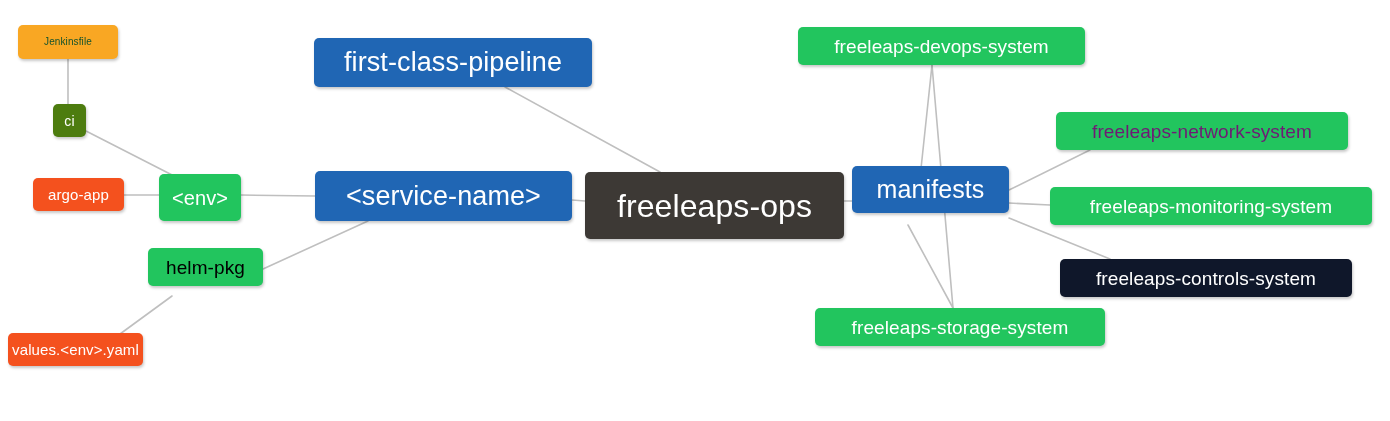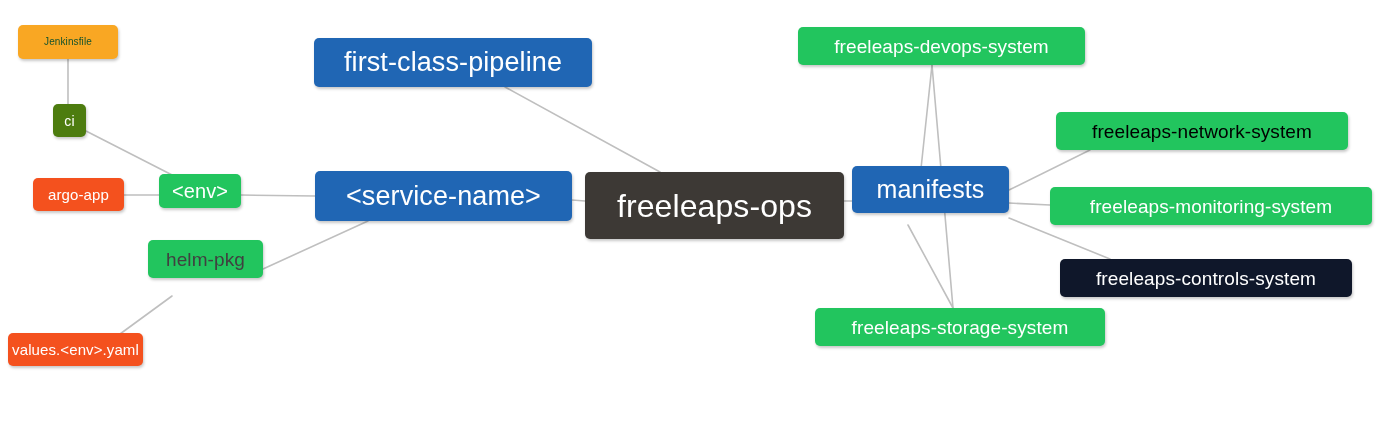--- a/index.html
+++ b/index.html
@@ -71,45 +71,45 @@
   <div id="node-layer">
       <div class="node" style="left: 18px; top: 25px; width: 100px; height: 34px; background: rgb(249, 167, 35); color: #14532d; font-size: 10px;">
         <span class="node-label">Jenkinsfile</span>
       </div>
       <div class="node" style="left: 53px; top: 104px; width: 33px; height: 33px; background: #4d7c0f; color: rgb(255, 255, 255); font-size: 14px;">
         <span class="node-label">ci</span>
       </div>
       <div class="node" style="left: 33px; top: 178px; width: 91px; height: 33px; background: rgb(244, 81, 30); color: rgb(255, 255, 255); font-size: 15px;">
         <span class="node-label">argo-app</span>
       </div>
-      <div class="node" style="left: 159px; top: 174px; width: 82px; height: 34px; background: rgb(34, 197, 94); color: rgb(255, 255, 255); font-size: 20px; justify-content: center;">
+      <div class="node" style="left: 159px; top: 174px; width: 82px; height: 47px; background: rgb(34, 197, 94); color: rgb(255, 255, 255); font-size: 20px; justify-content: center;">
         <span class="node-label">&lt;env&gt;</span>
       </div>
-      <div class="node" style="left: 148px; top: 240px; width: 115px; height: 38px; background: rgb(34, 197, 94); color: #404040; font-size: 19px;">
+      <div class="node" style="left: 148px; top: 248px; width: 115px; height: 38px; background: rgb(34, 197, 94); color: #000000; font-size: 19px;">
         <span class="node-label">helm-pkg</span>
       </div>
       <div class="node" style="left: 8px; top: 333px; width: 135px; height: 33px; background: rgb(244, 81, 30); color: rgb(255, 255, 255); font-size: 15px;">
         <span class="node-label">values.&lt;env&gt;.yaml</span>
       </div>
       <div class="node" style="left: 314px; top: 38px; width: 278px; height: 49px; background: rgb(32, 102, 180); color: rgb(255, 255, 255); font-size: 27px;">
         <span class="node-label">first-class-pipeline</span>
       </div>
       <div class="node" style="left: 315px; top: 171px; width: 257px; height: 50px; background: rgb(32, 102, 180); color: rgb(255, 255, 255); font-size: 27px;">
         <span class="node-label">&lt;service-name&gt;</span>
       </div>
       <div class="node" style="left: 585px; top: 172px; width: 259px; height: 67px; background: rgb(61, 57, 53); color: rgb(255, 255, 255); font-size: 32px;">
         <span class="node-label">freeleaps-ops</span>
       </div>
       <div class="node" style="left: 852px; top: 166px; width: 157px; height: 47px; background: rgb(32, 102, 180); color: rgb(255, 255, 255); font-size: 25px;">
         <span class="node-label">manifests</span>
       </div>
       <div class="node" style="left: 798px; top: 27px; width: 287px; height: 38px; background: rgb(34, 197, 94); color: rgb(255, 255, 255); font-size: 19px;">
         <span class="node-label">freeleaps-devops-system</span>
       </div>
-      <div class="node" style="left: 1056px; top: 112px; width: 292px; height: 38px; background: rgb(34, 197, 94); color: #000000; font-size: 19px;">
+      <div class="node" style="left: 1056px; top: 112px; width: 292px; height: 38px; background: rgb(34, 197, 94); color: #701a75; font-size: 19px;">
         <span class="node-label">freeleaps-network-system</span>
       </div>
       <div class="node" style="left: 1050px; top: 187px; width: 322px; height: 38px; background: rgb(34, 197, 94); color: rgb(255, 255, 255); font-size: 19px;">
         <span class="node-label">freeleaps-monitoring-system</span>
       </div>
       <div class="node" style="left: 1060px; top: 259px; width: 292px; height: 38px; background: #0f172a; color: rgb(255, 255, 255); font-size: 19px;">
         <span class="node-label">freeleaps-controls-system</span>
       </div>
       <div class="node" style="left: 815px; top: 308px; width: 290px; height: 38px; background: rgb(34, 197, 94); color: rgb(255, 255, 255); font-size: 19px;">
         <span class="node-label">freeleaps-storage-system</span>

